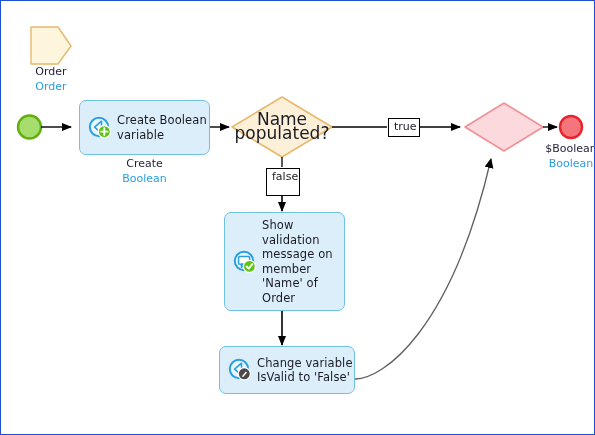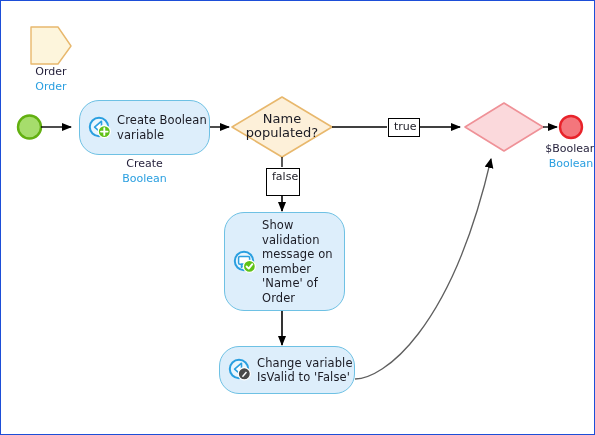--- a/index.html
+++ b/index.html
@@ -27,21 +27,21 @@
   }
   .node {
     position: absolute;
     box-sizing: border-box;
   }
 
   
   .activity {
     background: #ddeefb;
     border: 1.5px solid #6ec1e4;
-    border-radius: 20px;
+    border-radius: 7px;
     display: flex;
     align-items: center;
     box-sizing: border-box;
   }
   .activity .act-icon {
     flex: 0 0 auto;
     width: 24px;
     height: 24px;
     margin-left: 8px;
     margin-right: 5px;
@@ -78,21 +78,21 @@
     line-height: 13px;
     padding: 1px 5px 2px 5px;
     box-sizing: border-box;
     text-align: center;
   }
 
   
   .diamond-text {
     position: absolute;
     text-align: center;
-    font-size: 13px;
+    font-size: 17px;
     line-height: 14px;
     color: #1b1b24;
     white-space: pre-line;
   }
 </style>
 </head>
 <body>
 
 <div id="canvas">
 

